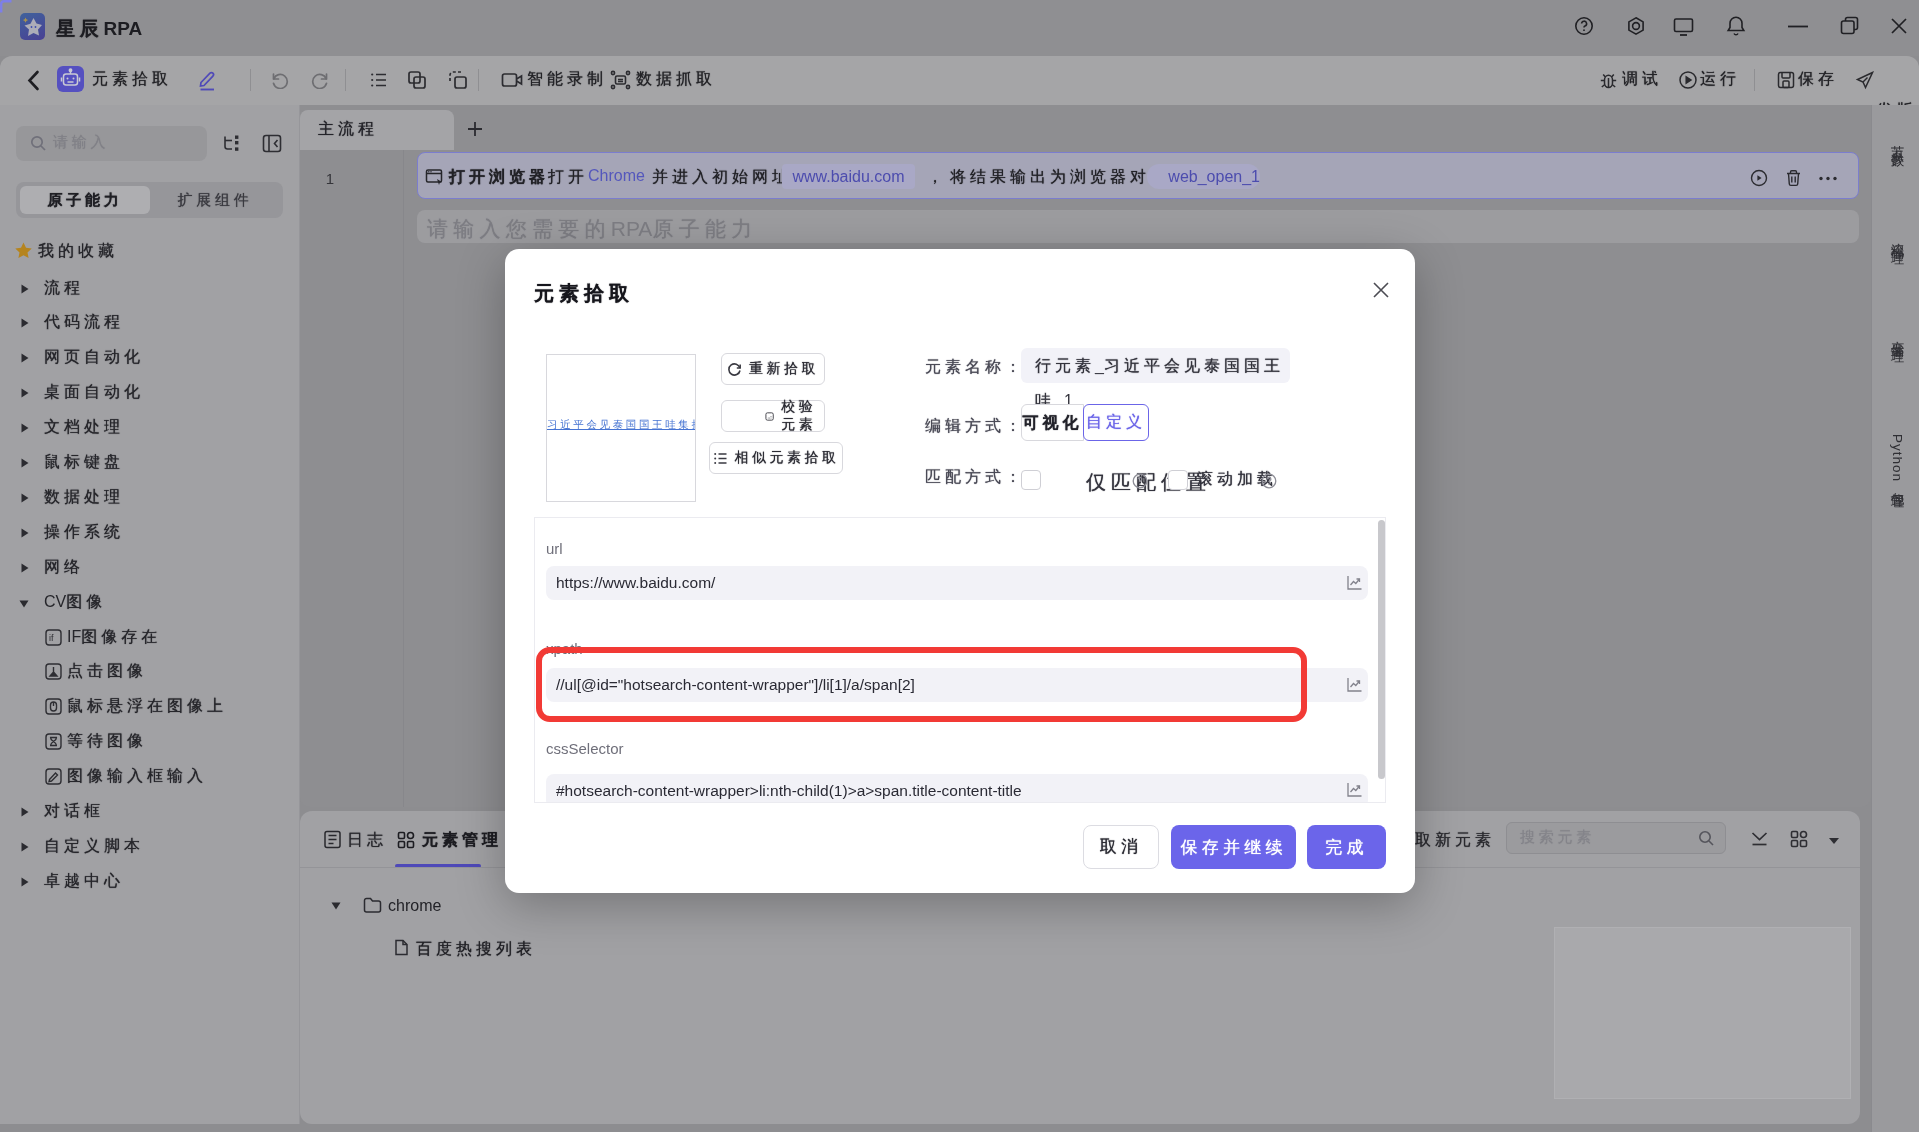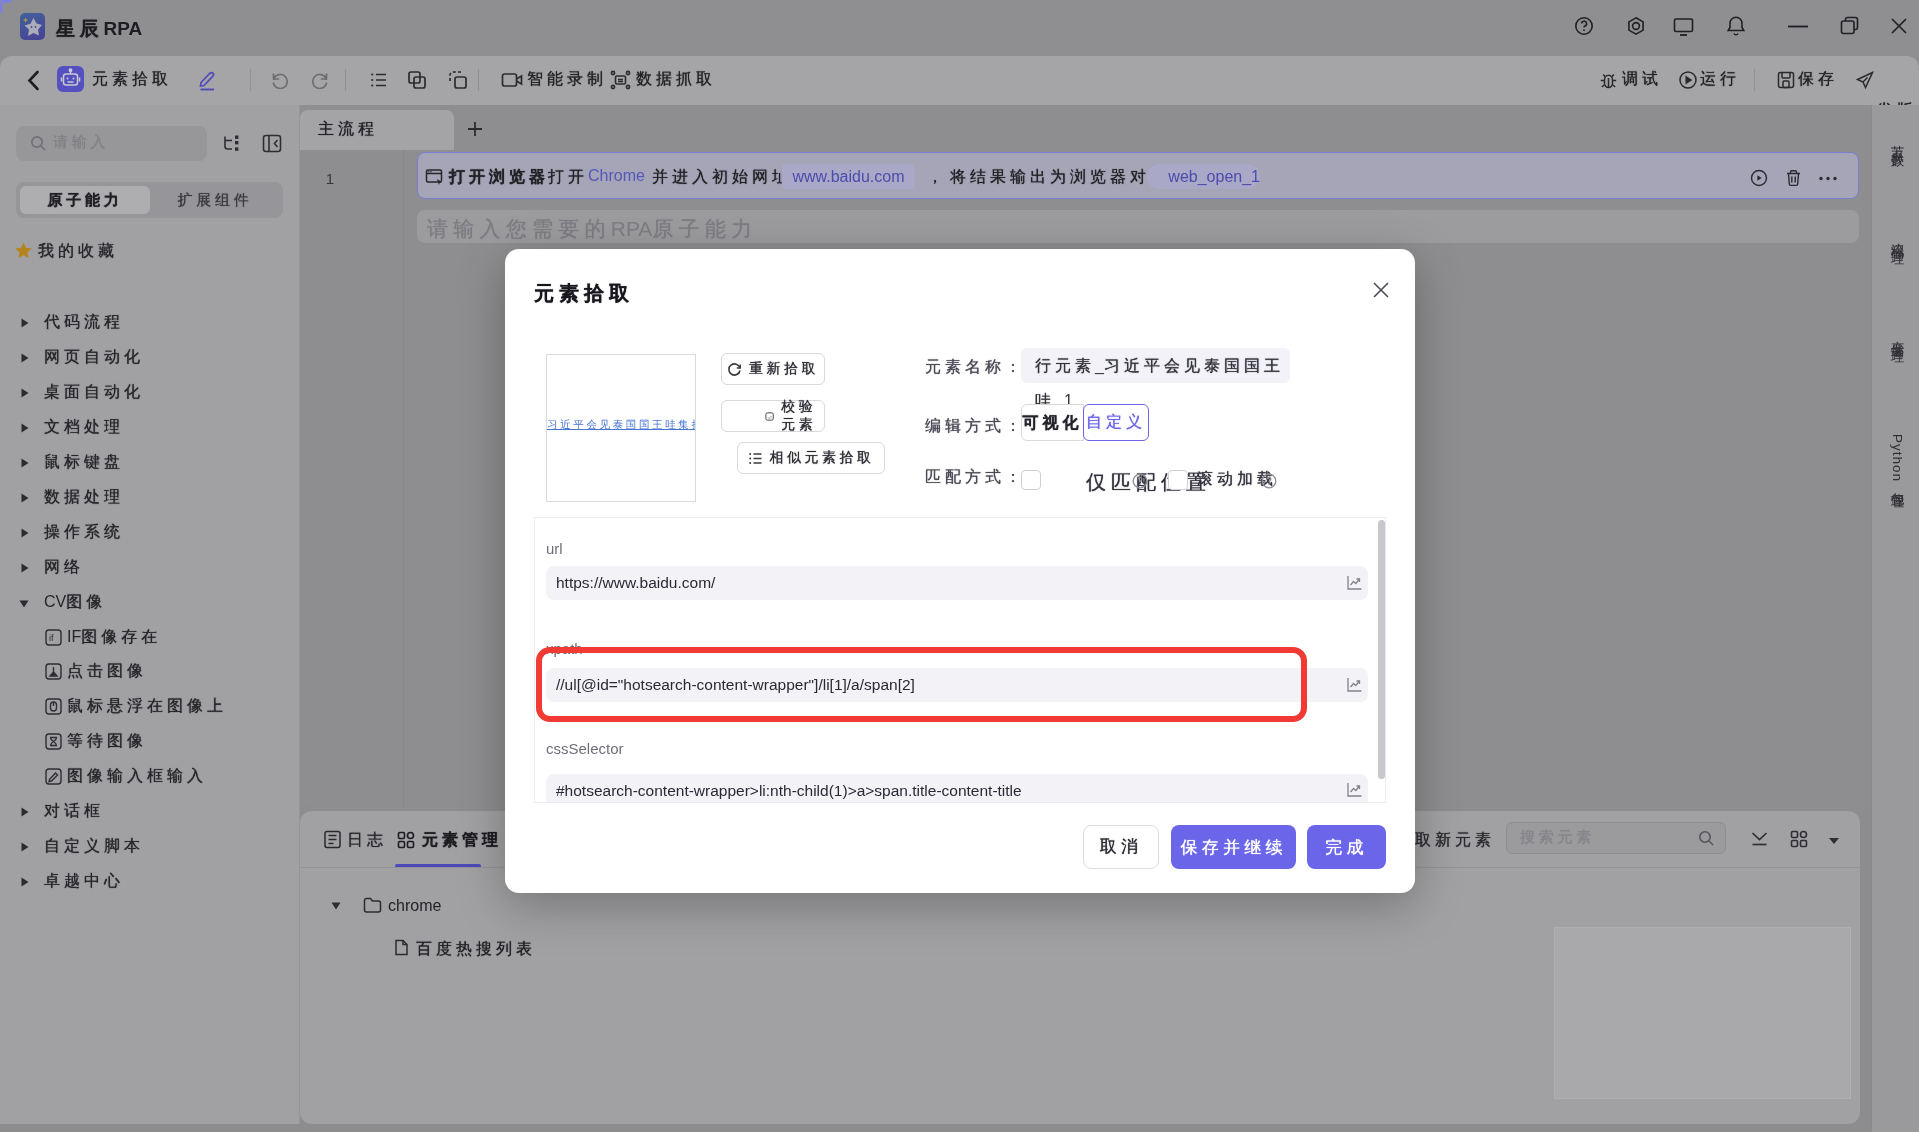--- a/index.html
+++ b/index.html
@@ -173,20 +173,26 @@
       </svg>
     <div class="abs" style="left:16px;top:77px;width:267px;height:36px;border-radius:8px;background:#96969a;"></div>
     <div class="abs cjk" style="left:20px;top:81px;width:130px;height:28px;border-radius:6px;background:#aeaeb1;text-align:center;line-height:28px;font-size:15px;font-weight:bold;color:#1f1f24;">原子能力</div>
     <div class="abs cjk" style="left:150px;top:81px;width:130px;height:28px;text-align:center;line-height:28px;font-size:15px;color:#3a3a40;">扩展组件</div>
     <svg class="abs" style="left:15px;top:137px" width="17" height="17" viewBox="0 0 17 17">
         <path d="M8.5 0.5 L11 5.7 L16.7 6.5 L12.5 10.4 L13.6 16.1 L8.5 13.3 L3.4 16.1 L4.5 10.4 L0.3 6.5 L6 5.7 Z" fill="#b5841e"></path>
       </svg>
     <div class="abs srow" style="top:129px;">
         <span class="cjk" style="position:absolute;left:38px;">我的收藏</span>
       </div>
+    <div class="abs srow" style="top:166px;">
+        <svg style="position:absolute;left:21px;top:13px" width="8" height="10" viewBox="0 0 8 10">
+          <path d="M0.5 0.5 L7.5 5 L0.5 9.5 Z" fill="#2b2b30"></path>
+        </svg>
+        <span class="cjk" style="position:absolute;left:44px;">流程</span>
+      </div>
     <div class="abs srow" style="top:200px;">
         <svg style="position:absolute;left:21px;top:13px" width="8" height="10" viewBox="0 0 8 10">
           <path d="M0.5 0.5 L7.5 5 L0.5 9.5 Z" fill="#2b2b30"></path>
         </svg>
         <span class="cjk" style="position:absolute;left:44px;">代码流程</span>
       </div>
     <div class="abs srow" style="top:235px;">
         <svg style="position:absolute;left:21px;top:13px" width="8" height="10" viewBox="0 0 8 10">
           <path d="M0.5 0.5 L7.5 5 L0.5 9.5 Z" fill="#2b2b30"></path>
         </svg>
@@ -402,21 +408,21 @@
     <div class="dbtn" style="left:216px;top:151px;width:104px;height:32px;padding-left:43px;">
       <svg width="15" height="15" viewBox="0 0 15 15" fill="none" stroke="#3a3a42" stroke-width="1.5">
           <rect x="1.5" y="1.5" width="12" height="12" rx="2.5"></rect>
           <circle cx="5.2" cy="9.8" r="0.8" fill="#3a3a42" stroke="none"></circle>
           <circle cx="7.5" cy="9.8" r="0.8" fill="#3a3a42" stroke="none"></circle>
           <circle cx="9.8" cy="9.8" r="0.8" fill="#3a3a42" stroke="none"></circle>
           <circle cx="9.8" cy="7.5" r="0.8" fill="#3a3a42" stroke="none"></circle>
         </svg>
         <span class="cjk">校验元素</span>
     </div>
-    <div class="dbtn" style="left:232px;top:193px;width:148px;height:32px;">
+    <div class="dbtn" style="left:204px;top:193px;width:134px;height:32px;">
       <svg width="15" height="15" viewBox="0 0 15 15" fill="none" stroke="#3a3a42" stroke-width="1.6">
           <circle cx="2.2" cy="3" r="1" fill="#3a3a42" stroke="none"></circle>
           <circle cx="2.2" cy="7.5" r="1" fill="#3a3a42" stroke="none"></circle>
           <circle cx="2.2" cy="12" r="1" fill="#3a3a42" stroke="none"></circle>
           <path d="M5.5 3 h8 M5.5 7.5 h8 M5.5 12 h8"></path>
         </svg>
         <span class="cjk">相似元素拾取</span>
     </div>
     <div class="dlabel cjk" style="left:420px;top:108px;">元素名称：</div>
     <div class="abs" style="left:516px;top:99px;width:269px;height:35px;background:#f2f2f8;border-radius:6px;line-height:35px;font-size:16px;color:#33333c;padding-left:14px;"><span class="cjk">行元素</span>_<span class="cjk">习近平会见泰国国王哇</span>_1</div>

